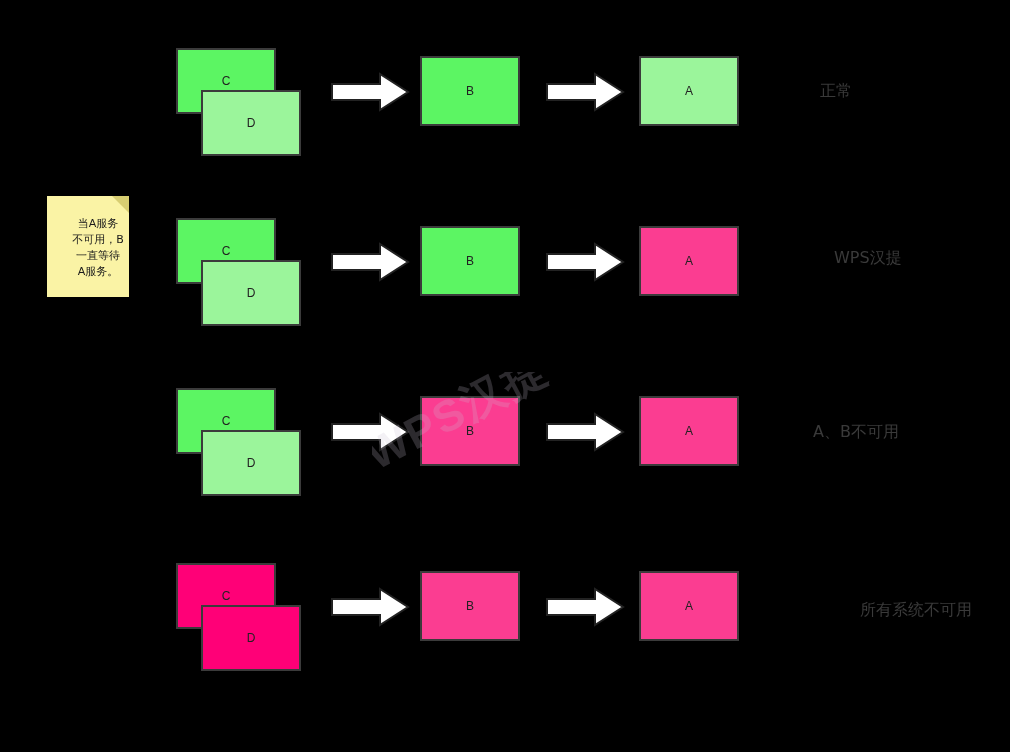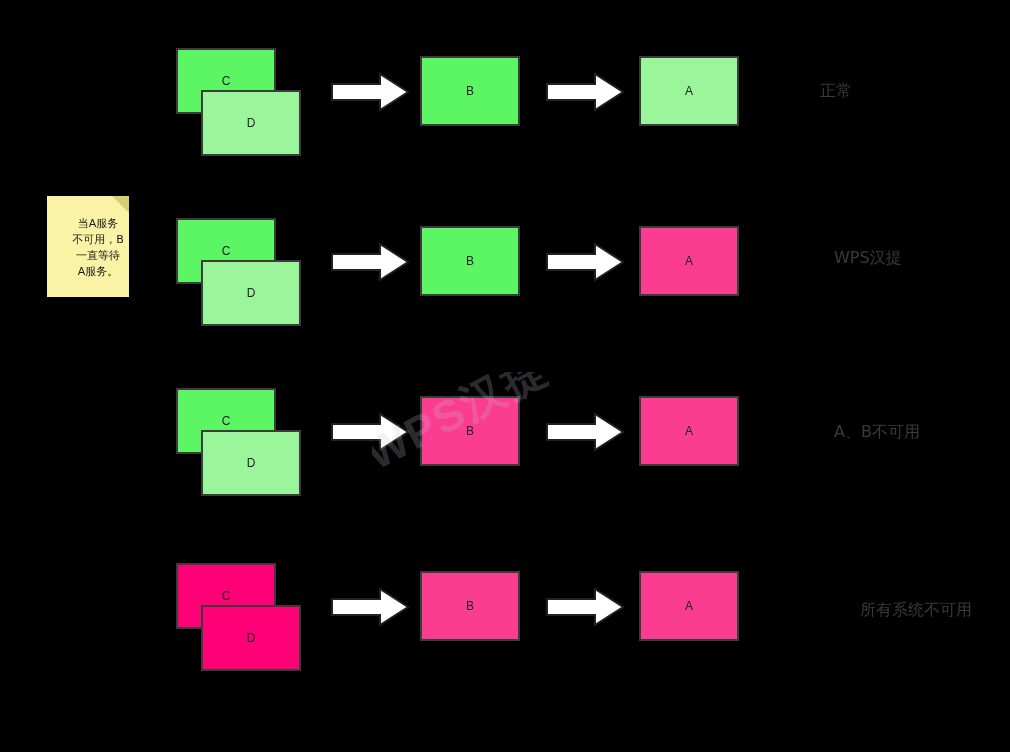--- a/index.html
+++ b/index.html
@@ -191,21 +191,21 @@
         <div class="arrow" style="left: 330px; top: 410px;">
           <svg viewBox="0 0 80 44" xmlns="http://www.w3.org/2000/svg">
             <path d="M2 14 L50 14 L50 4 L78 22 L50 40 L50 30 L2 30 Z" fill="#FFFFFF" stroke="#222222" stroke-width="2" stroke-linejoin="miter"></path>
           </svg>
         </div>
         <div class="arrow" style="left: 545px; top: 410px;">
           <svg viewBox="0 0 80 44" xmlns="http://www.w3.org/2000/svg">
             <path d="M2 14 L50 14 L50 4 L78 22 L50 40 L50 30 L2 30 Z" fill="#FFFFFF" stroke="#222222" stroke-width="2" stroke-linejoin="miter"></path>
           </svg>
         </div>
-        <div class="row-label" style="left: 834px; top: 422px;">A、B不可用</div>
+        <div class="row-label" style="left: 813px; top: 422px;">A、B不可用</div>
       </div>
       <div>
         <div class="box c-box" style="left: 176px; top: 563px; background: rgb(255, 0, 119);">
           <span class="box-label">C</span>
         </div>
         <div class="box d-box" style="left: 201px; top: 605px; background: rgb(255, 0, 119);">
           <span class="box-label">D</span>
         </div>
         <div class="box b-box" style="left: 420px; top: 571px; background: rgb(251, 61, 145);">
           <span class="box-label">B</span>

